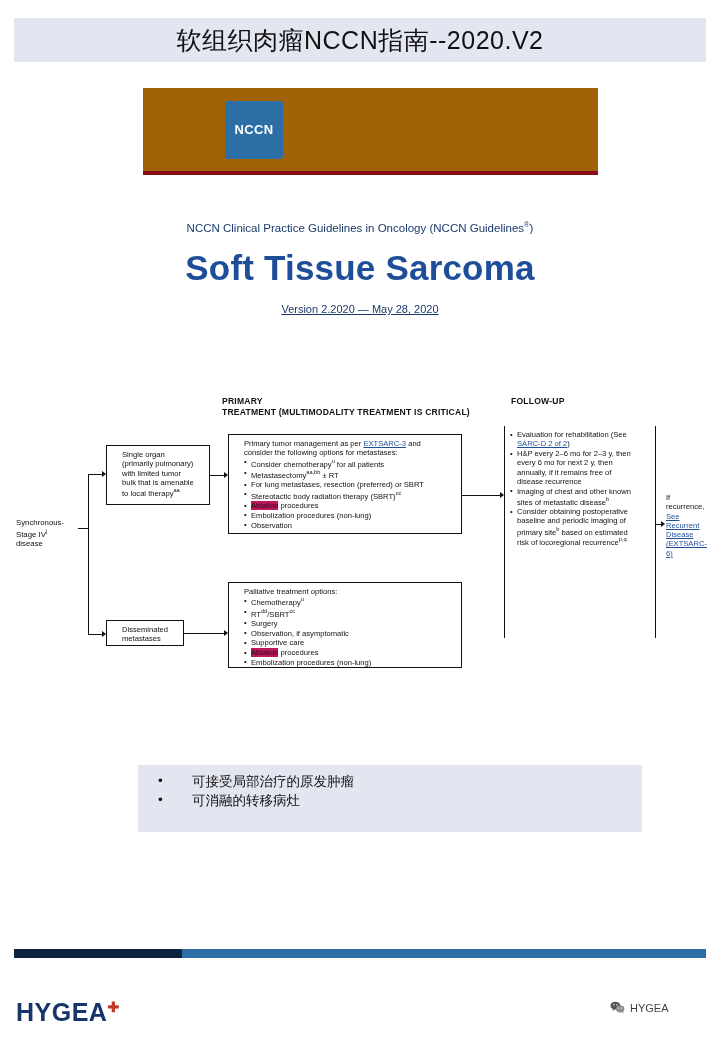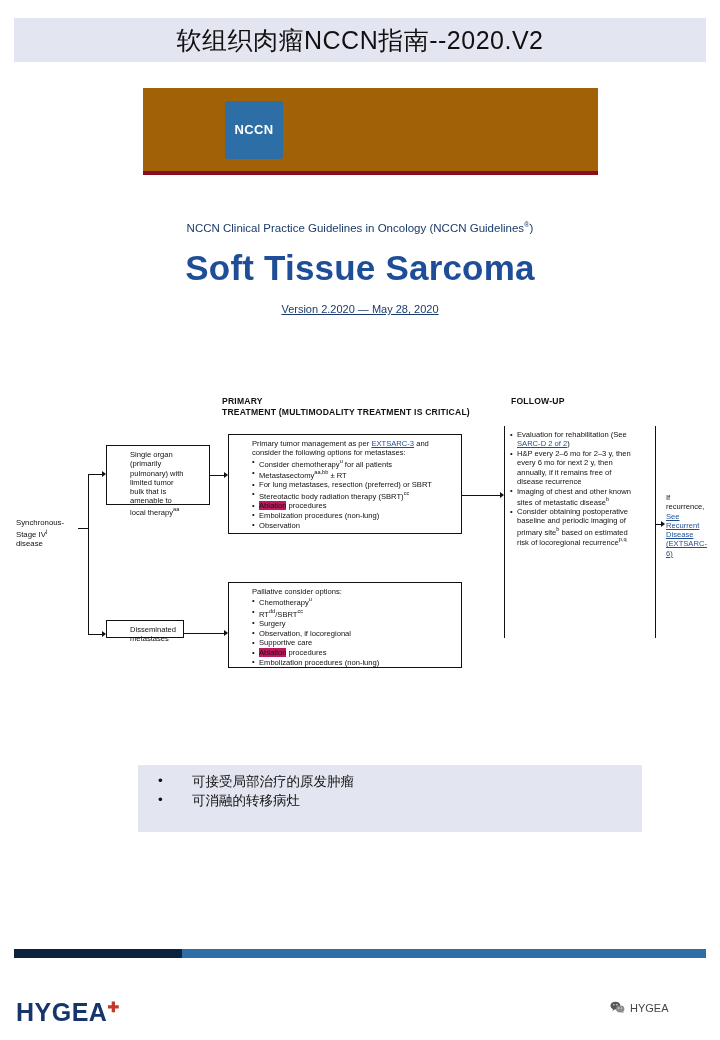--- a/index.html
+++ b/index.html
@@ -129,21 +129,21 @@
     font-weight: bold;
     font-size: 8.6px;
     color: #111111;
     letter-spacing: 0.2px;
   }
   .algo .box {
     position: absolute;
     border: 1px solid #111111;
     background: #ffffff;
     box-sizing: border-box;
-    padding: 4px 23px;
+    padding: 4px 15px;
     line-height: 1.22;
     font-size: 7.6px;
   }
   .algo .plain {
     position: absolute;
     line-height: 1.22;
     font-size: 7.8px;
   }
   .algo ul {
     margin: 0;
@@ -285,21 +285,21 @@
     <div class="ln" style="left:74px; top:82px; width:1px; height:160px;"></div>
     <div class="ln" style="left:74px; top:82px; width:16px; height:1px;"></div>
     <div class="ln" style="left:74px; top:242px; width:16px; height:1px;"></div>
     <div class="arrowhead" style="left:88px; top:79px;"></div>
     <div class="arrowhead" style="left:88px; top:239px;"></div>
 
     <div class="box" style="left:92px; top:53px; width:104px; height:60px;">
       <span>Single organ (primarily pulmonary) with limited tumor bulk that is amenable to local therapy</span><span class="sup">aa</span>
     </div>
 
-    <div class="box" style="left:92px; top:228px; width:78px; height:18px;">
+    <div class="box" style="left:92px; top:228px; width:78px; height:26px;">
       <div>Disseminated</div>
       <div>metastases</div>
     </div>
 
     <div class="ln" style="left:196px; top:83px; width:16px; height:1px;"></div>
     <div class="arrowhead" style="left:210px; top:80px;"></div>
     <div class="ln" style="left:170px; top:241px; width:42px; height:1px;"></div>
     <div class="arrowhead" style="left:210px; top:238px;"></div>
 
     <div class="box" style="left:214px; top:42px; width:234px; height:100px;">
@@ -311,26 +311,26 @@
         <li><span>Metastasectomy</span><span class="sup">aa,bb</span><span> ± RT</span></li>
         <li><span>For lung metastases, resection (preferred) or SBRT</span></li>
         <li><span>Stereotactic body radiation therapy (SBRT)</span><span class="sup">cc</span></li>
         <li><span class="hl">Ablation</span><span> procedures</span></li>
         <li><span>Embolization procedures (non-lung)</span></li>
         <li><span>Observation</span></li>
       </ul>
     </div>
 
     <div class="box" style="left:214px; top:190px; width:234px; height:86px;">
-      <div>Palliative consider options:</div>
+      <div>Palliative treatment options:</div>
       <ul>
         <li><span>Chemotherapy</span><span class="sup">u</span></li>
         <li><span>RT</span><span class="sup">dd</span><span>/SBRT</span><span class="sup">cc</span></li>
         <li><span>Surgery</span></li>
-        <li><span>Observation, if locoregional</span></li>
+        <li><span>Observation, if asymptomatic</span></li>
         <li><span>Supportive care</span></li>
         <li><span class="hl">Ablation</span><span> procedures</span></li>
         <li><span>Embolization procedures (non-lung)</span></li>
       </ul>
     </div>
 
     <div class="ln" style="left:448px; top:103px; width:40px; height:1px;"></div>
     <div class="arrowhead" style="left:486px; top:100px;"></div>
 
     <div class="box" style="left:492px; top:34px; width:148px; height:212px; border:none; padding-left:4px;">

